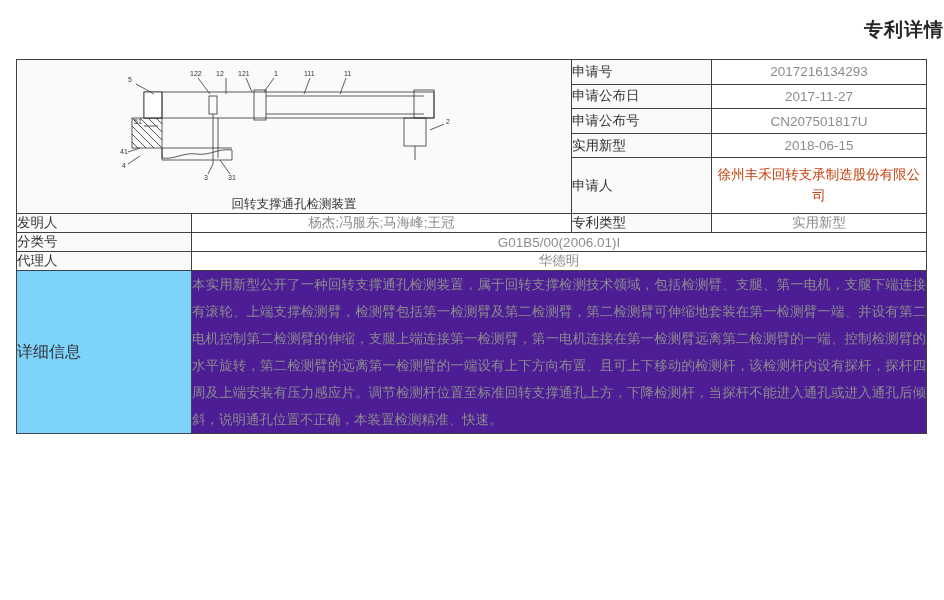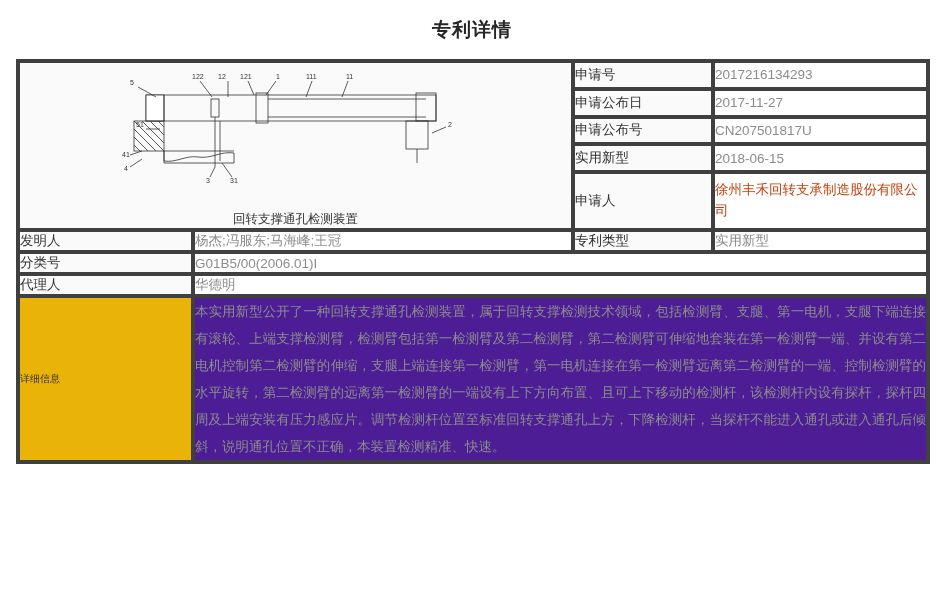--- a/index.html
+++ b/index.html
@@ -11,86 +11,87 @@
     background: #ffffff;
     font-family: "Liberation Sans", sans-serif;
   }
   .page {
     width: 944px;
     height: 600px;
     position: relative;
     background: #fff;
   }
   .page-title {
-    text-align: center;
+    text-align: right;
     font-size: 19px;
     font-weight: bold;
     color: #262626;
     padding-top: 17px;
     padding-bottom: 16px;
     letter-spacing: 1px;
   }
   .detail-table {
     width: 910px;
     margin: 0 16px;
     border-collapse: collapse;
     border: 1px solid #e8e8e8;
     table-layout: fixed;
   }
   .detail-table td {
-    border: 4px solid #404040;
+    border: 1px solid #404040;
     padding: 0;
     vertical-align: middle;
   }
   .label-cell {
     background: #fafafa;
     color: #333333;
     font-size: 13.5px;
     padding: 11px 16px;
     vertical-align: middle;
   }
   .value-cell {
     background: #ffffff;
     color: #8c8c8c;
     font-size: 13.5px;
     padding: 11px 16px;
     vertical-align: middle;
+    text-align: center;
   }
   .value-cell.link {
     color: #c2410c;
     line-height: 1.55;
   }
   .img-cell {
     background: #fafafa;
     text-align: center;
     vertical-align: middle;
     padding: 10px 0 12px 0;
   }
   .fig-wrap {
     width: 100%;
     text-align: center;
   }
   .fig-caption {
     font-size: 12.5px;
     color: #333;
-    margin-top: 14px;
+    margin-top: 2px;
   }
   .info-cell {
     background: #4c1d95;
     color: #8c8c8c;
     font-size: 13.5px;
     line-height: 2.0;
     padding: 14px 16px 16px 16px;
     text-align: justify;
     vertical-align: top;
   }
   .info-label {
-    background: #eab308;
+    background: #7dd3fc;
     color: #333;
-    font-size: 10px;
+    font-size: 16px;
     padding: 14px 16px;
     vertical-align: top;
   }
   svg text { font-family: "Liberation Sans", sans-serif; }
 </style>
 </head>
 <body>
 
 <div class="page">
 

